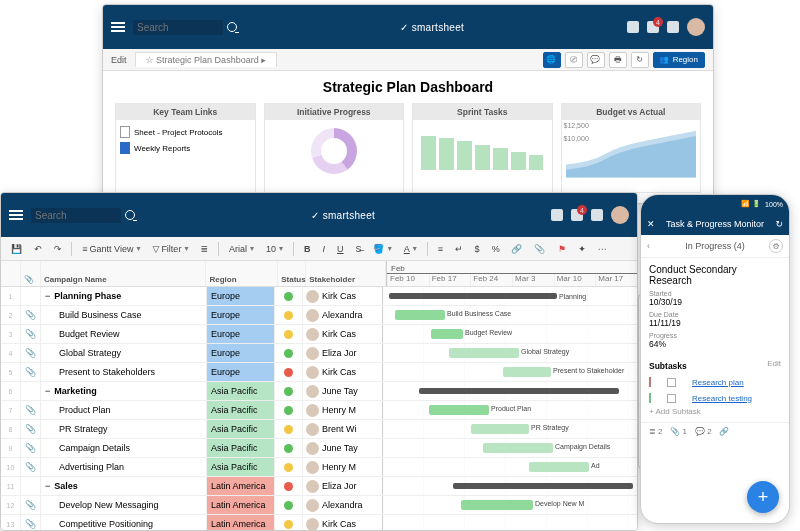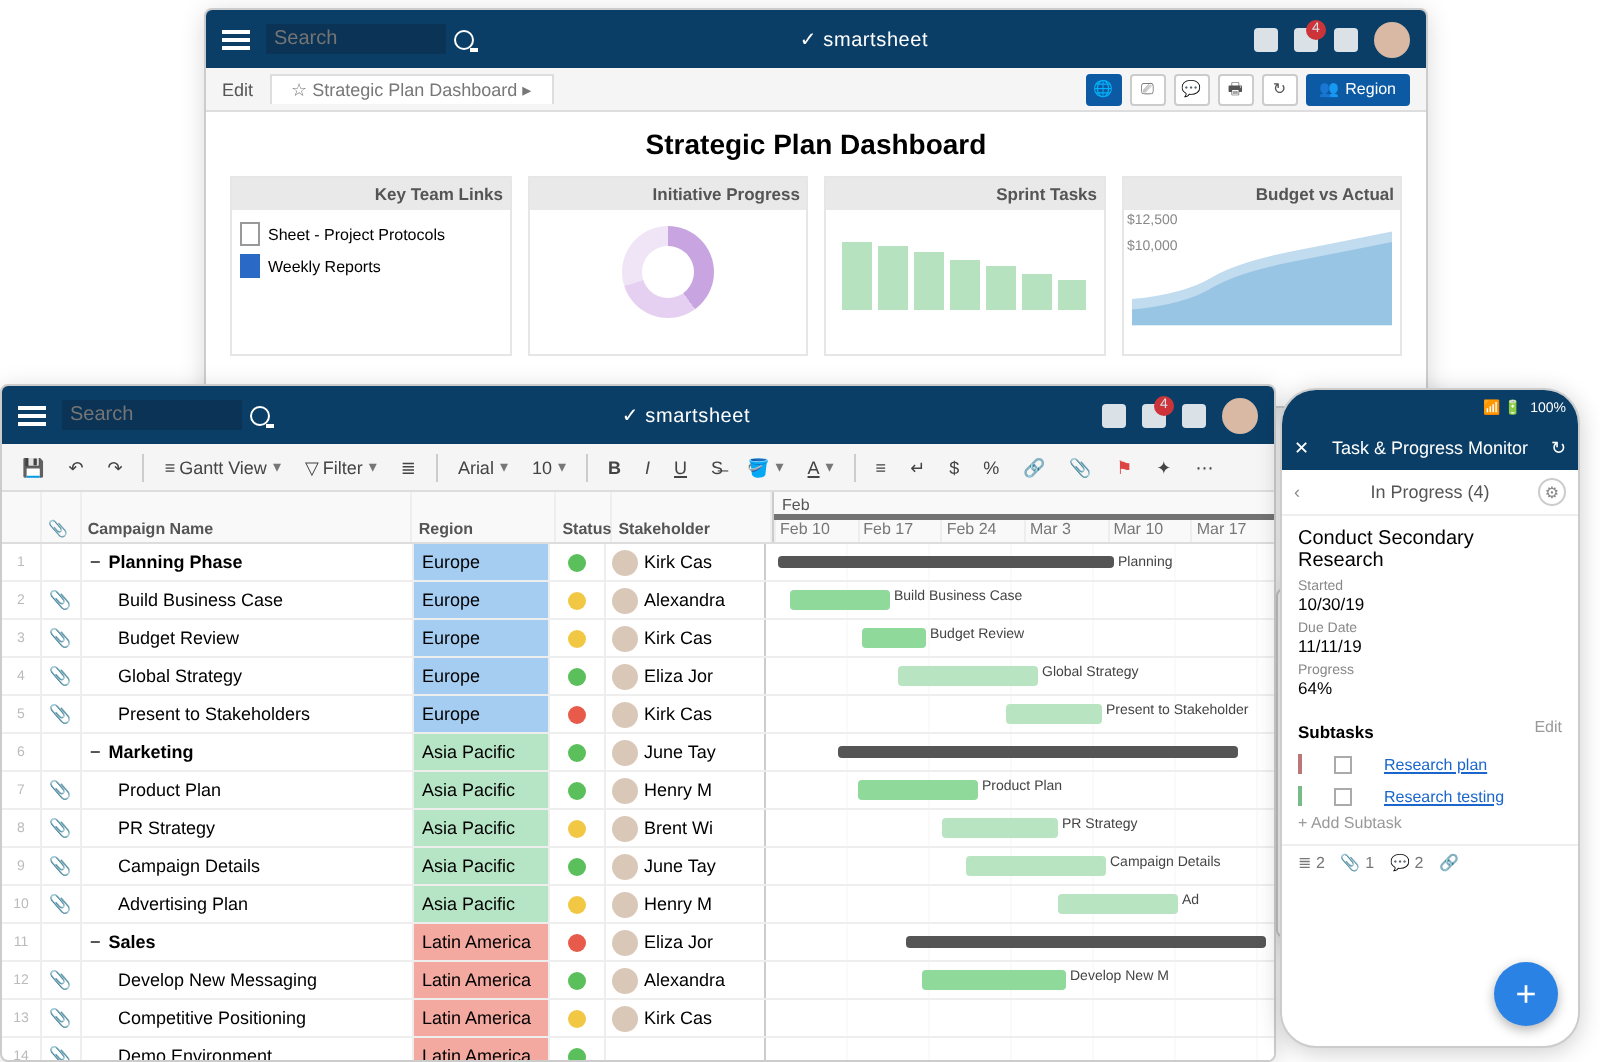--- a/index.html
+++ b/index.html
@@ -1,21 +1,21 @@
 <!DOCTYPE html>
 <html><head>
 <meta charset="utf-8">
 <style>
 *{box-sizing:border-box;margin:0;padding:0;font-family:Arial,Helvetica,sans-serif}
 body{background:#fff;width:800px;height:531px;overflow:hidden;position:relative}
 .win{position:absolute;border:1px solid #ccc;background:#fff;border-radius:4px;box-shadow:0 2px 12px rgba(0,0,0,.15);overflow:hidden}
 
 
 .dash{left:102px;top:4px;width:612px;height:200px}
-.topbar{background:#0b3e66;height:29px;display:flex;align-items:center;color:#fff;font-size:10px;padding:0 8px;gap:8px}
+.topbar{background:#0b3e66;height:44px;display:flex;align-items:center;color:#fff;font-size:10px;padding:0 8px;gap:8px}
 .hamb{width:14px;display:flex;flex-direction:column;gap:2px;cursor:pointer}
 .hamb span{height:2px;background:#fff}
 .srch{display:flex;align-items:center;gap:4px;flex:0 0 auto}
 .srch input{background:#0a3355;border:none;color:#fff;font-size:10px;width:90px;padding:2px 4px}
 .mag{width:10px;height:10px;border:1.5px solid #fff;border-radius:50%;position:relative}
 .mag:after{content:"";position:absolute;width:4px;height:1.5px;background:#fff;bottom:-2px;right:-3px;transform:rotate(45деg)}
 .brand{flex:1;text-align:center;font-weight:normal;letter-spacing:.3px}
 .ticons{display:flex;gap:8px;align-items:center}
 .ic{width:12px;height:12px;background:#fff;opacity:.85;border-radius:2px}
 .bell{position:relative}
@@ -23,38 +23,38 @@
 .avatar{width:18px;height:18px;border-radius:50%;background:#d9b9a3}
 .tabbar{height:22px;background:#f5f5f5;display:flex;align-items:center;font-size:9px;color:#555;padding:0 8px;border-bottom:1px solid #ddd;gap:8px}
 .tabbar .tab{background:#fff;padding:2px 10px;border:1px solid #ddd;border-bottom:none;color:#777}
 .tabbar .right{margin-left:auto;display:flex;gap:4px}
 .tbtn{width:18px;height:16px;border:1px solid #ccc;background:#fff;display:flex;align-items:center;justify-content:center;font-size:8px;color:#555;border-radius:2px}
 .tbtn.blue{background:#0b5aa3;color:#fff;border-color:#0b5aa3}
 .share{padding:0 6px;width:auto;gap:3px}
 .dtitle{text-align:center;font-weight:bold;font-size:14px;padding:8px 0}
 .widgets{display:flex;padding:0 12px;gap:8px}
 .wid{flex:1;border:1px solid #e6e6e6}
-.whd{background:#e9e9e9;padding:3px;font-size:8.5px;text-align:right;font-weight:bold;color:#555}
+.whd{background:#e9e9e9;padding:3px;font-size:8.5px;text-align:center;font-weight:bold;color:#555}
 .wbody{height:72px;padding:4px;font-size:8px;position:relative;overflow:hidden}
 .link-row{display:flex;gap:4px;align-items:center;padding:2px 0}
 .link-ic{width:10px;height:12px;border:1px solid #999}
 .link-ic.blu{background:#2a69c5;border-color:#2a69c5}
 
 
 .gantt{left:0;top:192px;width:638px;height:339px}
 .toolbar{height:24px;background:#f5f5f5;border-bottom:1px solid #ddd;display:flex;align-items:center;font-size:9px;color:#444;padding:0 6px;gap:4px}
 .tbsep{width:1px;height:14px;background:#ccc;margin:0 2px}
 .tbitem{padding:2px 4px;display:flex;align-items:center;gap:2px}
 .carets:after{content:"▾";font-size:8px;color:#777;margin-left:1px}
 .flagic{color:#d44}
 .datehdr{display:flex;font-size:8px;background:#f9f9f9;border-bottom:1px solid #ddd;height:26px}
 .dh-left{width:386px;display:flex;border-right:1px solid #ccc}
 .dh-left .c{border-right:1px solid #eee;display:flex;align-items:flex-end;padding:0 3px 2px;color:#555;font-weight:bold}
 .dh-right{flex:1;display:flex;flex-direction:column}
-.dh-month{flex:1;display:flex;align-items:flex-end;padding-left:4px;color:#555;border-bottom:3px solid #737373}
+.dh-month{flex:1;display:flex;align-items:flex-end;padding-left:4px;color:#555;border-bottom:1px solid #737373}
 .dh-days{flex:1;display:flex}
 .dh-days span{flex:1;text-align:left;padding-left:2px;color:#777;border-left:1px solid #eee}
 .rows{height:263px;overflow:hidden}
 .row{display:flex;height:19px;font-size:9px;border-bottom:1px solid #eee;align-items:stretch}
 .rownum{width:20px;color:#bbb;font-size:7px;display:flex;align-items:center;justify-content:center;border-right:1px solid #eee}
 .checkcol{width:20px;display:flex;align-items:center;justify-content:center;border-right:1px solid #eee}
 .namecol{width:166px;padding:0 4px;display:flex;align-items:center;border-right:1px solid #eee;overflow:hidden;white-space:nowrap}
 .namecol.ind1{padding-left:18px}
 .namecol.hdr{font-weight:bold}
 .exp{color:#555;margin-right:4px;font-size:9px}

